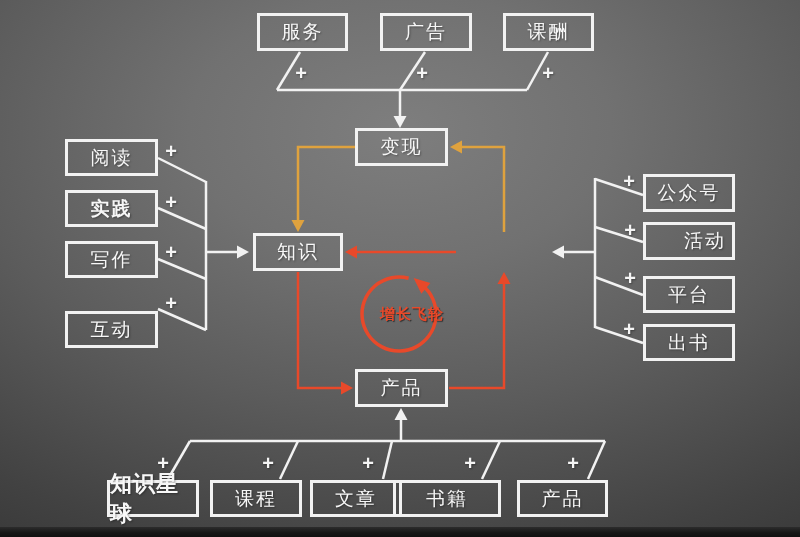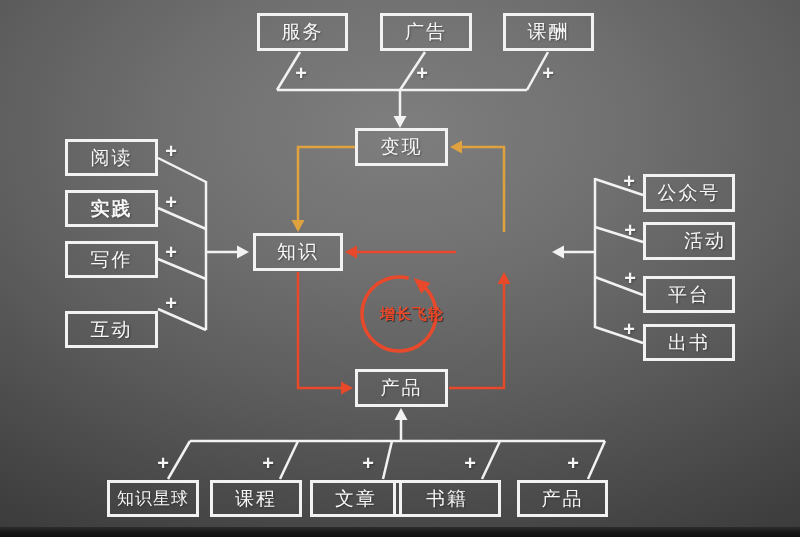--- a/index.html
+++ b/index.html
@@ -21,21 +21,21 @@
   .node{
     position:absolute;
     border:3px solid #f2f2f2;
     background:transparent;
     color:#f7f7f7;
     display:flex;align-items:center;justify-content:center;
     font-size:19px;letter-spacing:2px;
     text-shadow:1px 1px 2px rgba(0,0,0,.35);
     box-sizing:border-box;
   }
-  .node.small{font-size:17px;letter-spacing:1px;}
+  .node.small{font-size:22px;letter-spacing:1px;font-weight:bold;}
   .plus{
     position:absolute;color:#f5f5f5;font-size:20px;font-weight:bold;
     transform:translate(-50%,-50%);
     text-shadow:1px 1px 2px rgba(0,0,0,.35);
   }
   .flywheel-label{
     position:absolute;left:354px;top:305px;width:90px;
     text-align:right;font-size:15px;font-weight:bold;letter-spacing:1px;
     text-shadow:1px 1px 1px rgba(0,0,0,.55);
   }

